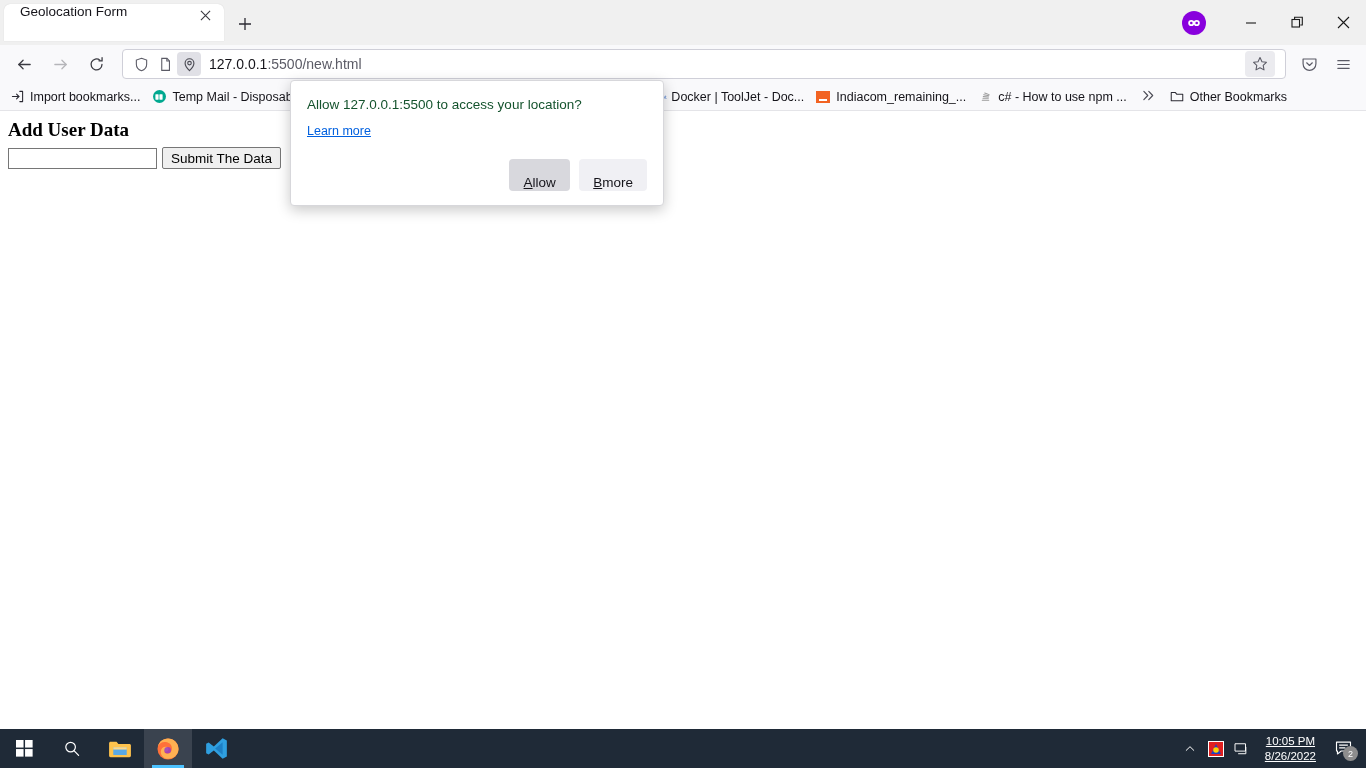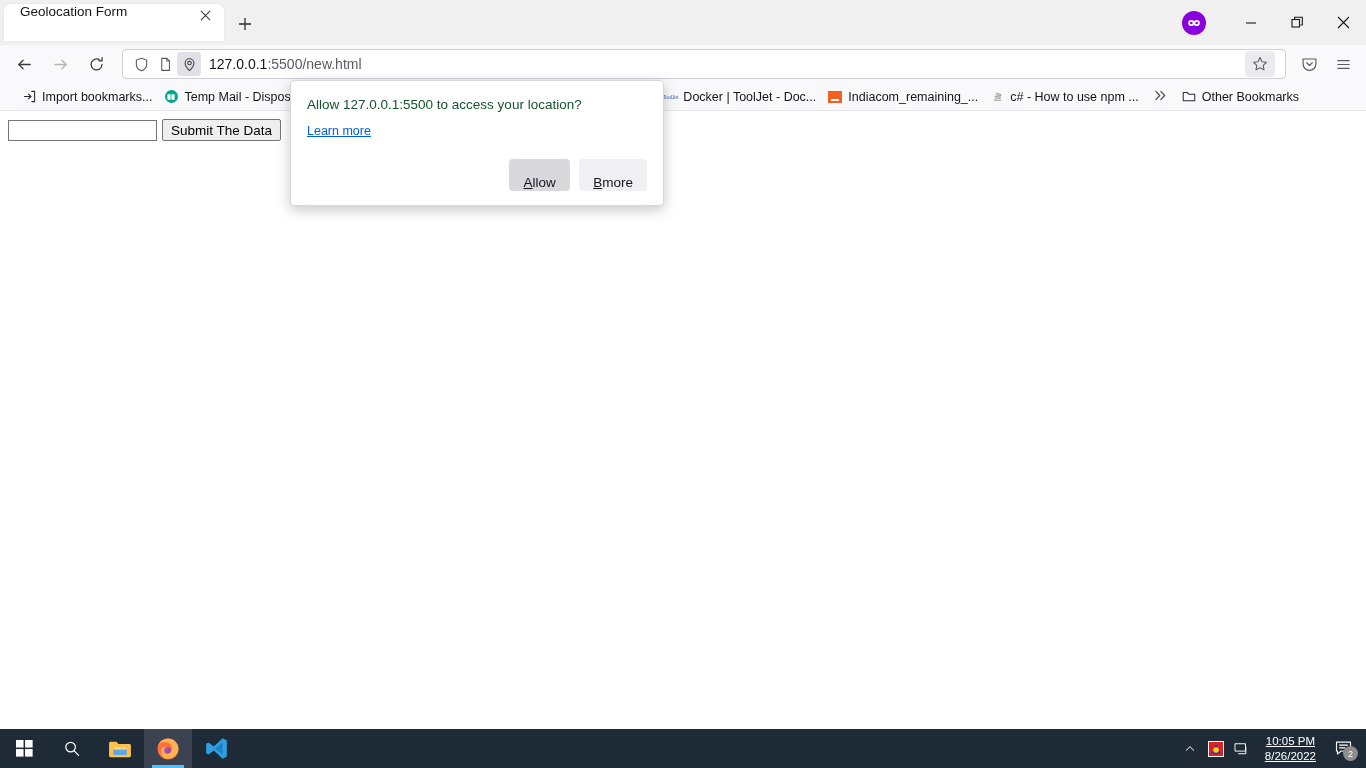--- a/index.html
+++ b/index.html
@@ -115,21 +115,21 @@
     display: flex; align-items: center; justify-content: center;
     border-radius: 4px; color: #5b5b66;
     margin: 0 2px;
   }
 
   
   .bookmarks {
     height: 28px;
     background: #f9f9fb;
     display: flex; align-items: center;
-    padding: 0 16px;
+    padding: 0 4px;
     border-bottom: 1px solid #e4e4e8;
     overflow: hidden;
     white-space: nowrap;
     text-align: center;
   }
   .bm {
     display: flex; align-items: center;
     height: 22px;
     padding: 0 6px;
     border-radius: 4px;
@@ -449,20 +449,21 @@
       <span class="bm-ico">
         <svg width="14" height="13" viewBox="0 0 15 14" fill="none" stroke="#2b2a33" stroke-width="1.1" stroke-linejoin="round">
           <path d="M1.3 11.6 V2.8 H5.8 L7.1 4.5 H13.7 V11.6 Z"></path>
         </svg>
       </span>
       <span class="bm-label">Other Bookmarks</span>
     </div>
   </div>
 
   <div class="content">
+    <h3 class="page-heading">Add User Data</h3>
     <div class="form-row">
       <input class="text-input" type="text" placeholder="" style="">
       <button class="submit-btn">Submit The Data</button>
     </div>
 
     <div class="watermark">
       <div class="wm-title">Activate Windows</div>
 
     </div>
   </div>

